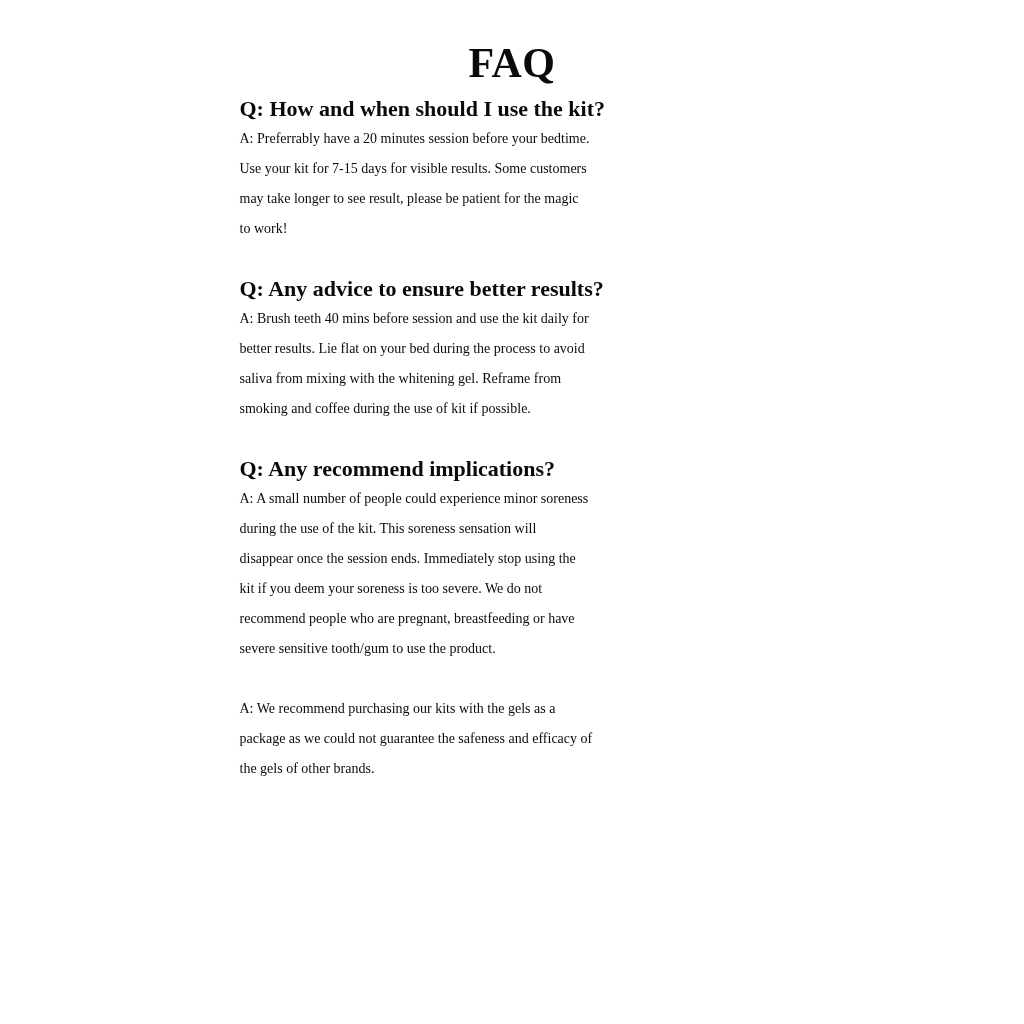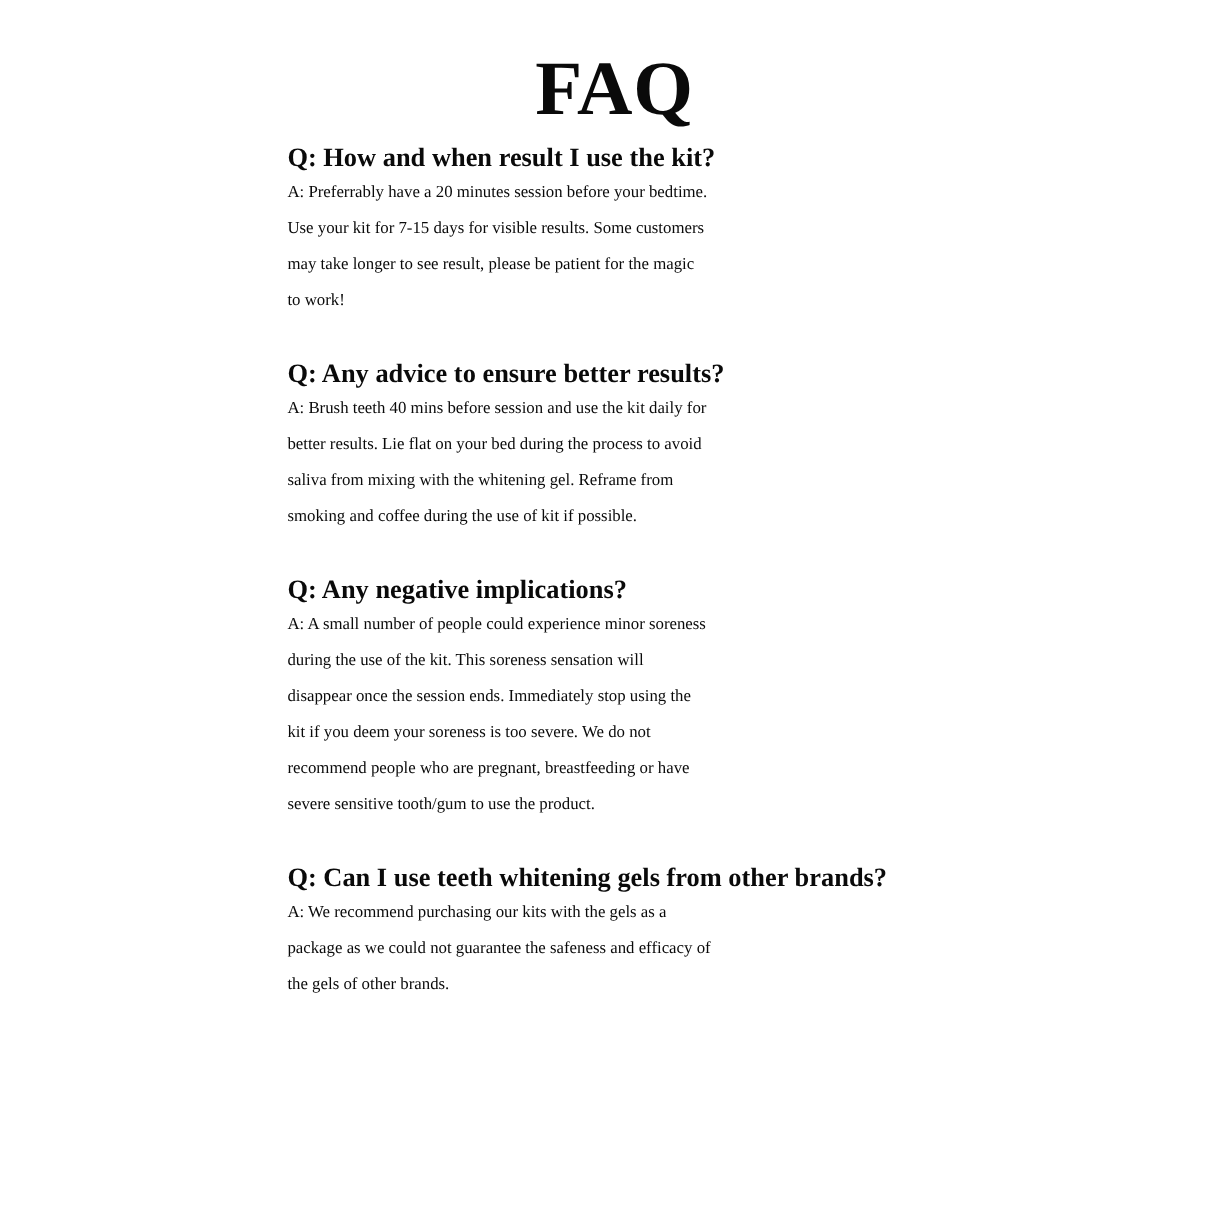--- a/index.html
+++ b/index.html
@@ -13,21 +13,21 @@
     font-family: "Liberation Serif", serif;
     color: #0a0a0a;
     overflow: hidden;
   }
   .page {
     width: 1024px;
     height: 1024px;
     background: #ffffff;
   }
   .title {
-    font-size: 64px;
+    font-size: 42px;
     line-height: 1;
     font-weight: bold;
     text-align: center;
     margin: 42px 0 10px 0;
     letter-spacing: 0.5px;
   }
   .content {
     width: 545px;
     margin: 0 auto;
   }
@@ -49,49 +49,48 @@
 </style>
 </head>
 <body>
 
 <div class="page">
   <h1 class="title">FAQ</h1>
 
   <div class="content">
 
     <section class="faq-item">
-      <p class="q">Q: How and when result I use the kit?</p>
+      <p class="q">Q: How and when should I use the kit?</p>
       <p class="a">A: Preferrably have a 20 minutes session before your bedtime.
 Use your kit for 7-15 days for visible results. Some customers
 may take longer to see result, please be patient for the magic
 to work!</p>
     </section>
 
     <section class="faq-item">
       <p class="q">Q: Any advice to ensure better results?</p>
       <p class="a">A: Brush teeth 40 mins before session and use the kit daily for
 better results. Lie flat on your bed during the process to avoid
 saliva from mixing with the whitening gel. Reframe from
 smoking and coffee during the use of kit if possible.</p>
     </section>
 
     <section class="faq-item">
-      <p class="q">Q: Any negative implications?</p>
+      <p class="q">Q: Any recommend implications?</p>
       <p class="a">A: A small number of people could experience minor soreness
 during the use of the kit. This soreness sensation will
 disappear once the session ends. Immediately stop using the
 kit if you deem your soreness is too severe. We do not
 recommend people who are pregnant, breastfeeding or have
 severe sensitive tooth/gum to use the product.</p>
     </section>
 
     <section class="faq-item">
     </section>
 
     <section class="faq-item">
-      <p class="q">Q: Can I use teeth whitening gels from other brands?</p>
       <p class="a">A: We recommend purchasing our kits with the gels as a
 package as we could not guarantee the safeness and efficacy of
 the gels of other brands.</p>
     </section>
 
   </div>
 </div>
 
 </body></html>

